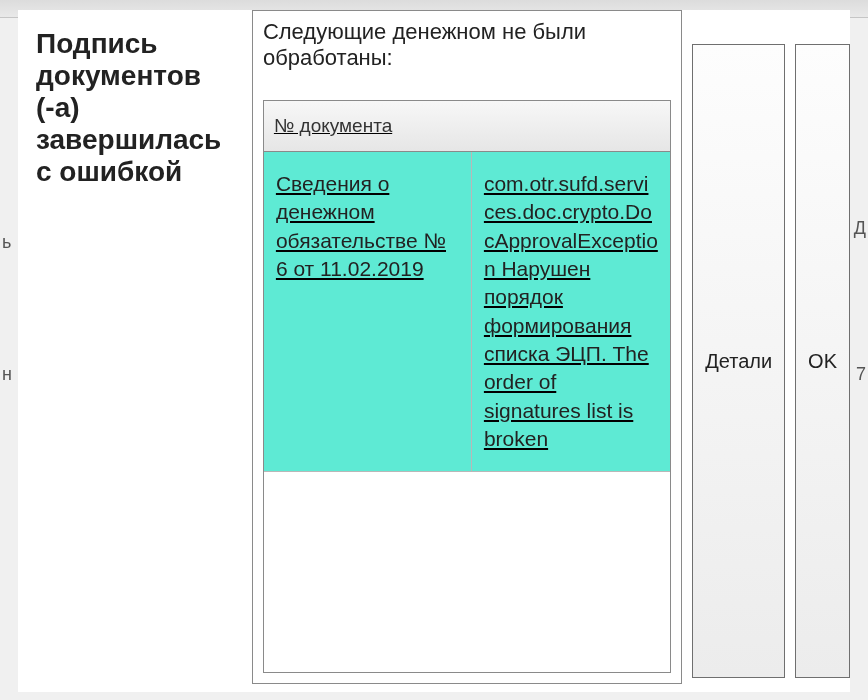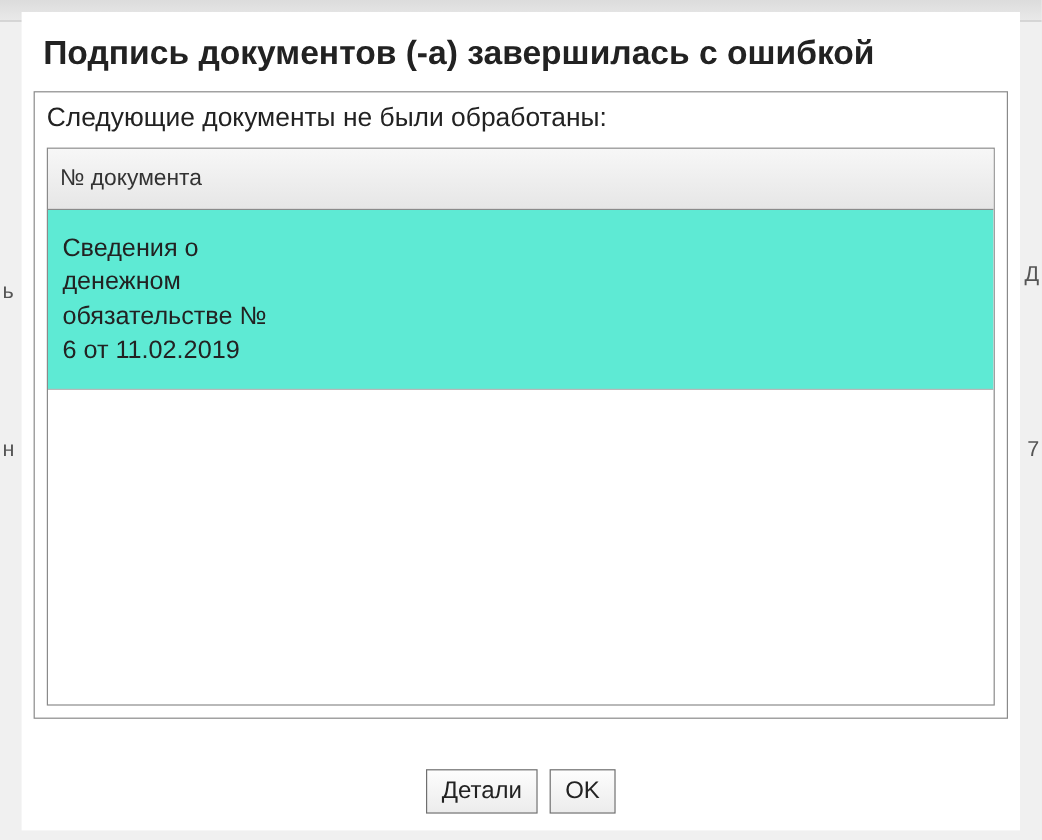--- a/index.html
+++ b/index.html
@@ -33,21 +33,21 @@
     color: #555;
   }
   .dialog {
     position: absolute;
     left: 18px;
     top: 10px;
     width: 832px;
     height: 682px;
     background: #ffffff;
     display: flex;
-    flex-direction: column;
+    flex-direction: row;
   }
   .dialog-title {
     font-size: 28px;
     font-weight: bold;
     color: #222;
     padding: 18px 18px 16px 18px;
   }
   .message-frame {
     margin: 0 10px 8px 10px;
     border: 1px solid #8a8a8a;
@@ -55,26 +55,27 @@
     display: flex;
     flex-direction: column;
     background: #fff;
   }
   .message-text {
     font-size: 22px;
     color: #222;
     padding: 8px 10px 12px 10px;
   }
   .table-wrap {
-    margin: 0 10px 10px 10px;
+    margin: 17px 10px 10px 10px;
     border: 1px solid #8a8a8a;
     flex: 1 1 auto;
     display: flex;
     flex-direction: column;
     overflow: hidden;
+    text-decoration: underline;
   }
   .thead {
     display: flex;
     background: linear-gradient(#f7f7f7,#e6e6e6);
     border-bottom: 1px solid #8a8a8a;
   }
   .th {
     font-size: 19px;
     color: #333;
     padding: 14px 10px;
@@ -126,29 +127,30 @@
   <span class="frag" style="left:2px; top:232px;">ь</span>
   <span class="frag" style="left:2px; top:364px;">н</span>
   <span class="frag" style="right:2px; top:218px;">Д</span>
   <span class="frag" style="right:2px; top:364px;">7</span>
 </div>
 
 <div class="dialog">
   <div class="dialog-title">Подпись документов (-а) завершилась с ошибкой</div>
 
   <div class="message-frame">
-    <div class="message-text">Следующие документы не были обработаны:</div>
+    <div class="message-text">Следующие денежном не были обработаны:</div>
 
     <div class="table-wrap">
       <div class="thead">
         <div class="th col-doc">№ документа</div>
       </div>
       <div class="tbody">
         <div class="trow">
           <div class="td col-doc">Сведения о денежном обязательстве № 6 от 11.02.2019</div>
+          <div class="td col-reason">com.otr.sufd.services.doc.crypto.DocApprovalException Нарушен порядок формирования списка ЭЦП. The order of signatures list is broken</div>
         </div>
       </div>
     </div>
   </div>
 
   <div class="button-bar">
     <button class="btn">Детали</button>
     <button class="btn">OK</button>
   </div>
 </div>

